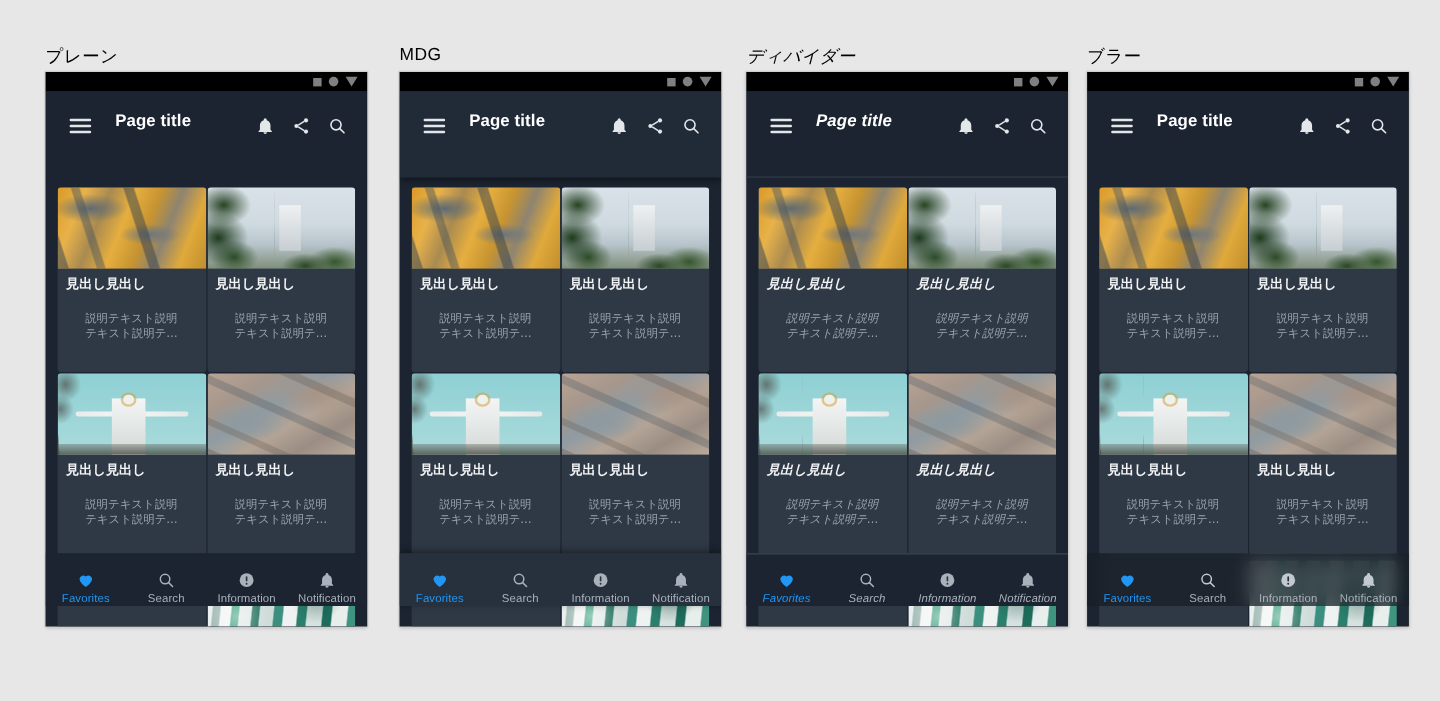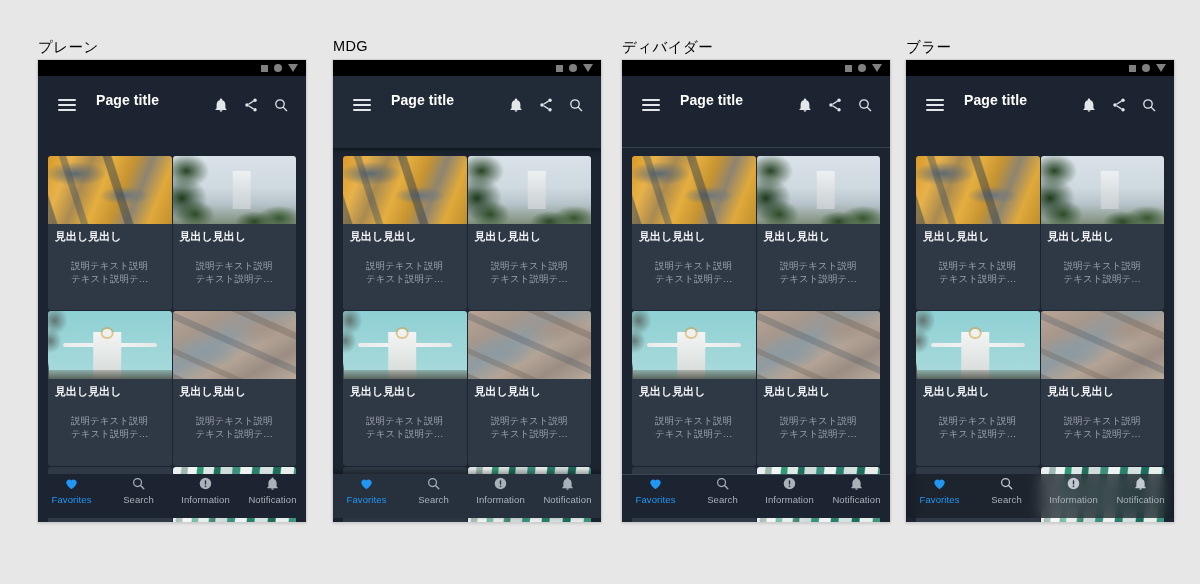--- a/index.html
+++ b/index.html
@@ -76,22 +76,22 @@
   .card .d{
     color:#9aa3ad;font-size:9.5px;line-height:1.35;margin:16px;
     font-family:"DejaVu Sans",sans-serif;
     display:-webkit-box;-webkit-line-clamp:2;-webkit-box-orient:vertical;
     overflow:hidden;
   }
   .card.last .thumb{height:78px;}
 
   
   .bottomnav{
-    position:absolute;left:0;right:0;bottom:4px;height:44px;
-    display:flex;align-items:flex-start;z-index:6;
+    position:absolute;left:0;right:0;bottom:17px;height:44px;
+    display:flex;align-items:flex-end;z-index:6;
     background:#1b2430;
   }
   .bottomnav.elev{background:#27313e;box-shadow:0 -2px 6px rgba(0,0,0,.4);}
   .bottomnav.divider{box-shadow:inset 0 1px 0 #3a4椒;}
   .bottomnav.divider{box-shadow:inset 0 1px 0 #3b4654;}
   .bottomnav.blur{background:rgba(22,29,38,.72);backdrop-filter:blur(7px);-webkit-backdrop-filter:blur(7px);}
   .bn-item{
     flex:1;display:flex;flex-direction:column;
     align-items:center;justify-content:center;gap:3px;
   }
@@ -519,21 +519,21 @@
                   <path d="M12 22a2.2 2.2 0 0 0 2.2-2.2H9.8A2.2 2.2 0 0 0 12 22zm6.6-5.2v-5.3c0-3.2-1.7-5.9-4.7-6.6v-.7a1.9 1.9 0 1 0-3.8 0v.7c-3 .7-4.7 3.4-4.7 6.6v5.3L3.7 18.5v.9h16.6v-.9z"></path>
                 </svg>
               </span>
             <span class="bn-lab">Notification</span>
           </div>
         </div>
       </div>
     </div>
   </div>
 
-  <div class="column" style="left:616px;">
+  <div class="column" style="left:616px;font-style:italic;">
     <div class="col-label">ディバイダー</div>
     <div class="phone">
 
       <div class="statusbar">
         <span class="sb-sq"></span>
         <span class="sb-ci"></span>
         <span class="sb-tri"></span>
       </div>
 
       <div class="appbar divider">

